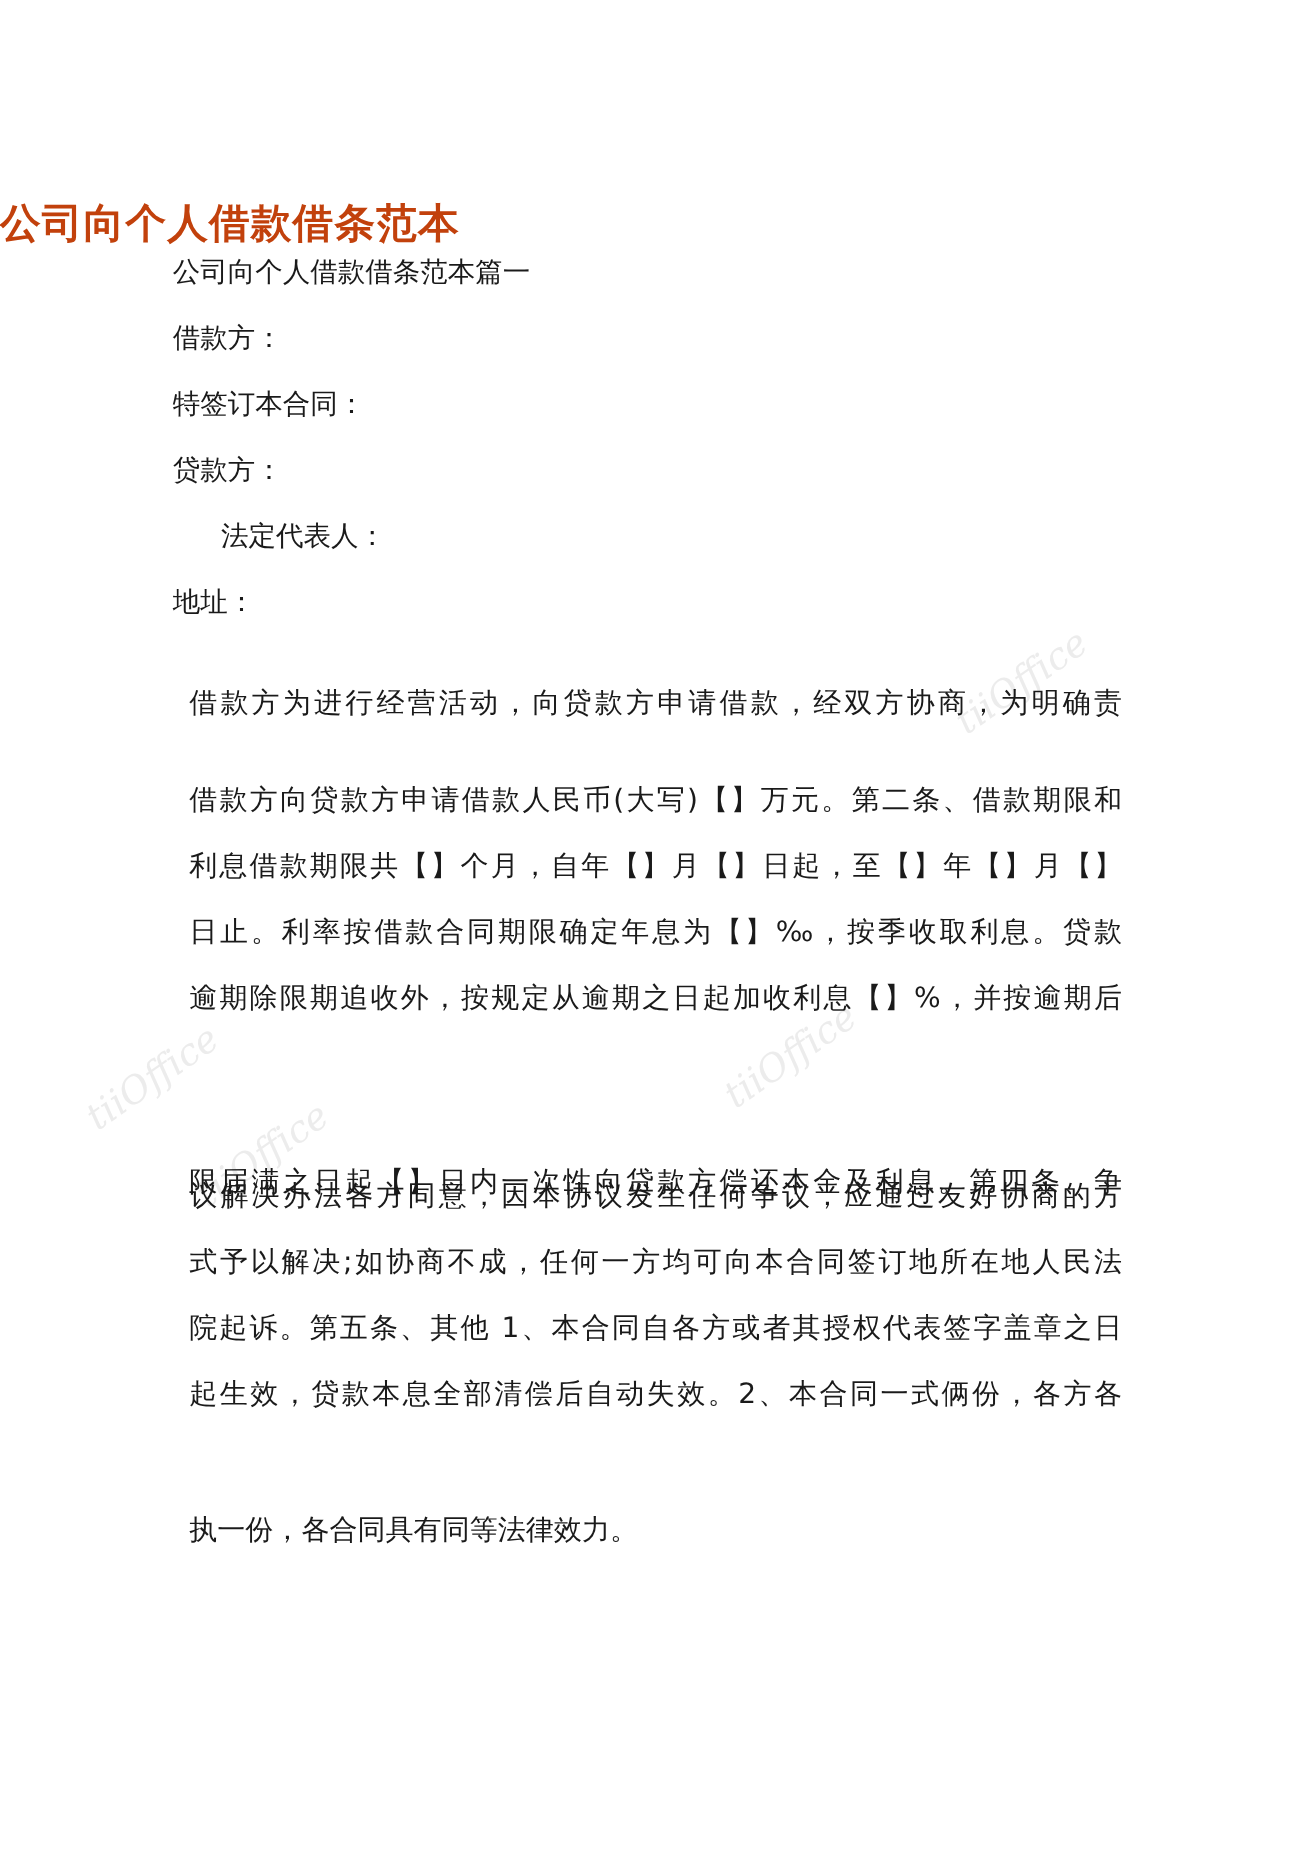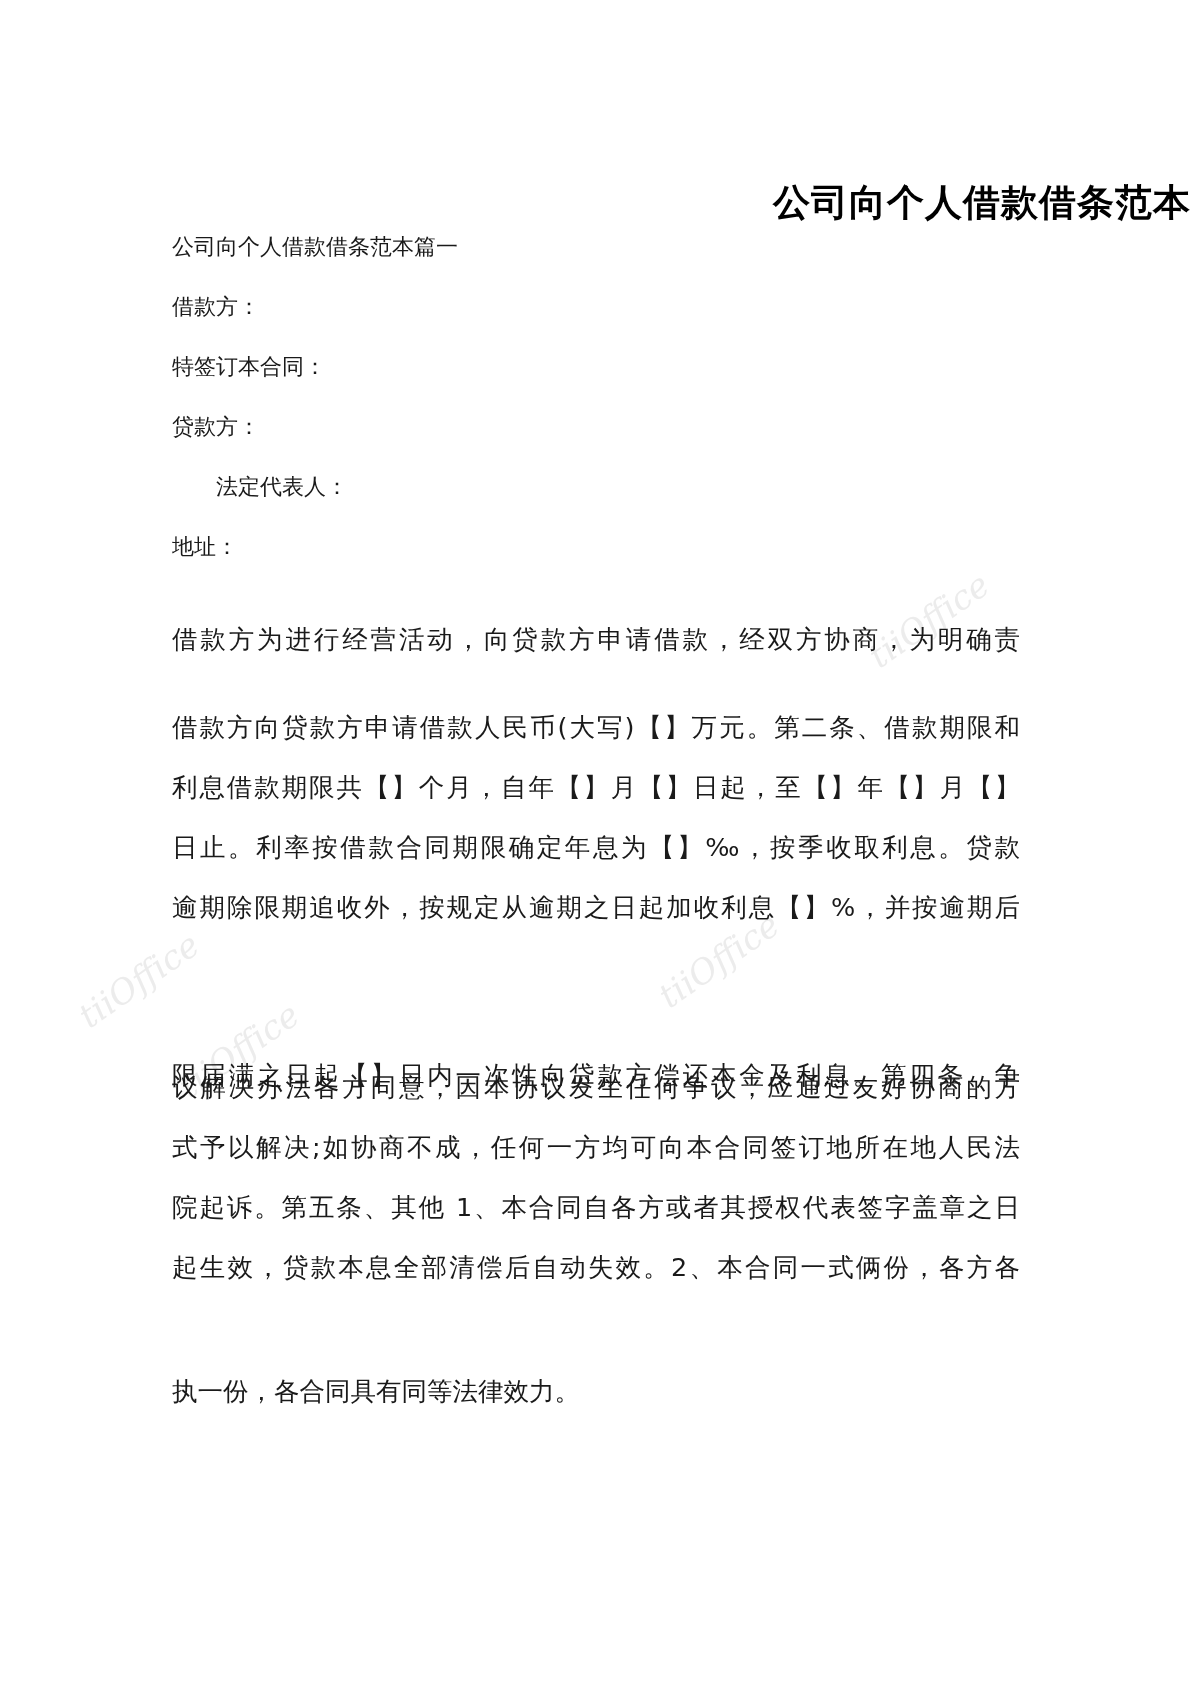--- a/index.html
+++ b/index.html
@@ -1,21 +1,21 @@
 <!DOCTYPE html>
 <html><head>
 <meta charset="utf-8">
 <style>
   html, body { margin: 0; padding: 0; background: #ffffff; }
   body { width: 1191px; height: 1684px; position: relative; overflow: hidden;
          font-family: "DejaVu Sans", "Liberation Sans", sans-serif; color: #1a1a1a; }
   .page { position: absolute; left: 0; top: 0; width: 1191px; height: 1684px; background: #fff; }
-  .title { position: absolute; top: 178px; left: 0; width: 1191px; text-align: right;
-           font-size: 37px; font-weight: bold; letter-spacing: 1px; color: #000000; }
-  .line { position: absolute; left: 172px; font-size: 22px; line-height: 30px; white-space: nowrap; }
+  .title { position: absolute; top: 178px; left: 0; width: 1191px; text-align: left;
+           font-size: 37px; font-weight: bold; letter-spacing: 1px; color: #c2410c; }
+  .line { position: absolute; left: 157px; font-size: 25px; line-height: 30px; white-space: nowrap; }
   .body-line { position: absolute; left: 172px; width: 848px; font-size: 25.5px; line-height: 30px;
                white-space: nowrap; text-align: justify; text-align-last: justify; }
   .body-line.last { text-align-last: left; }
   .wm { position: absolute; font-size: 34px; color: rgba(200,200,200,0.35); transform: rotate(-35deg);
         font-style: italic; font-family: "DejaVu Serif", serif; pointer-events: none; }
 </style>
 </head>
 <body>
 
 <div class="page">

